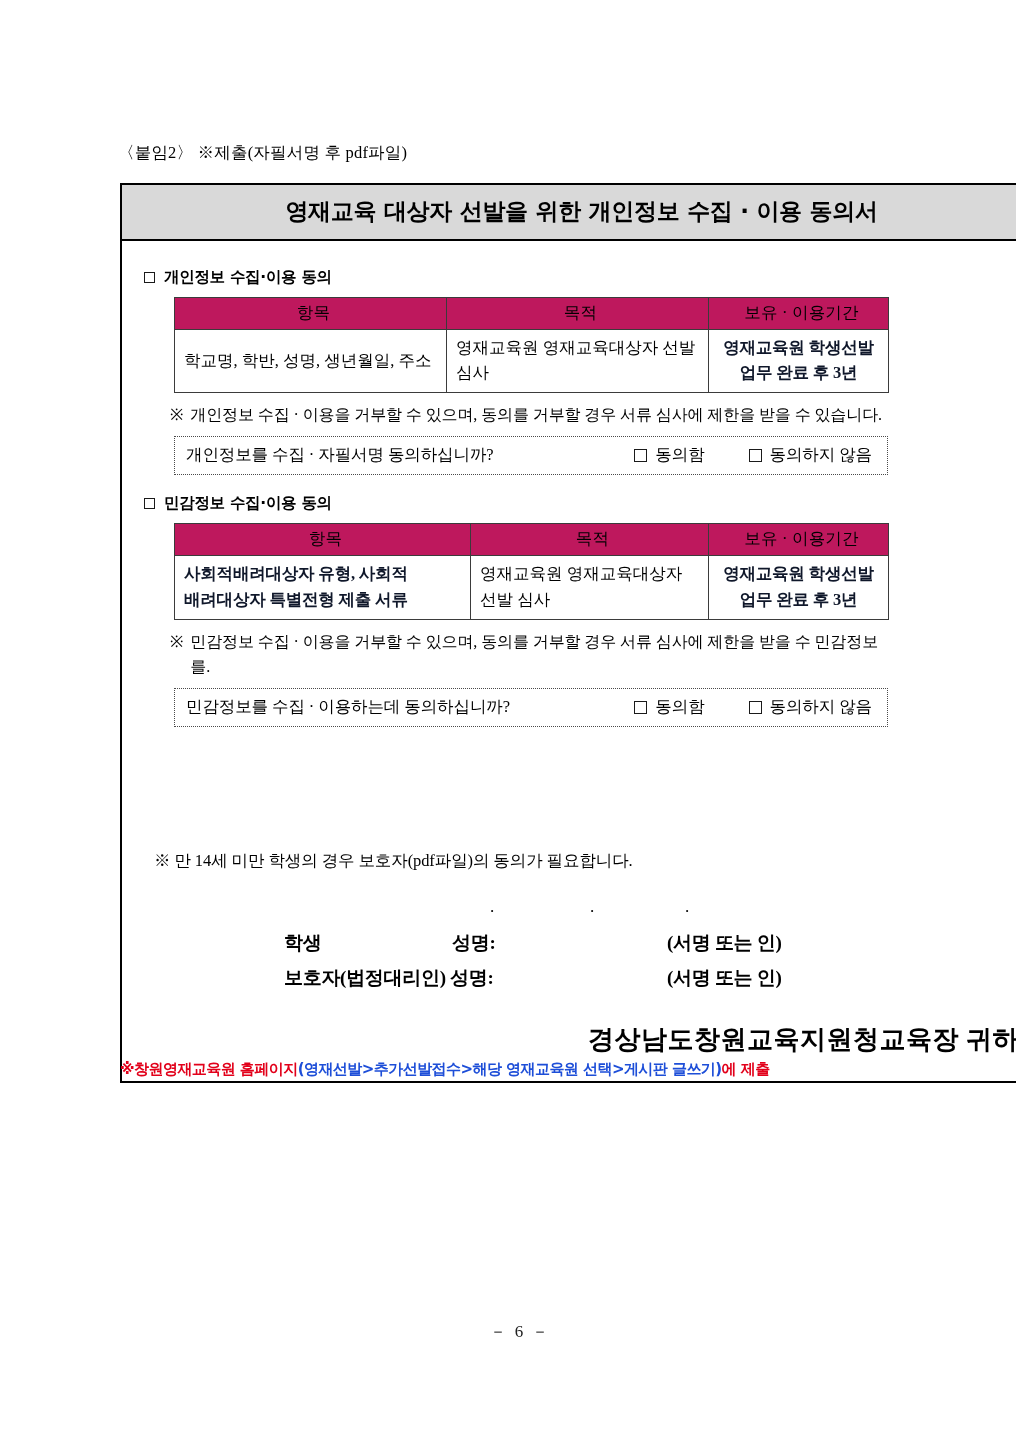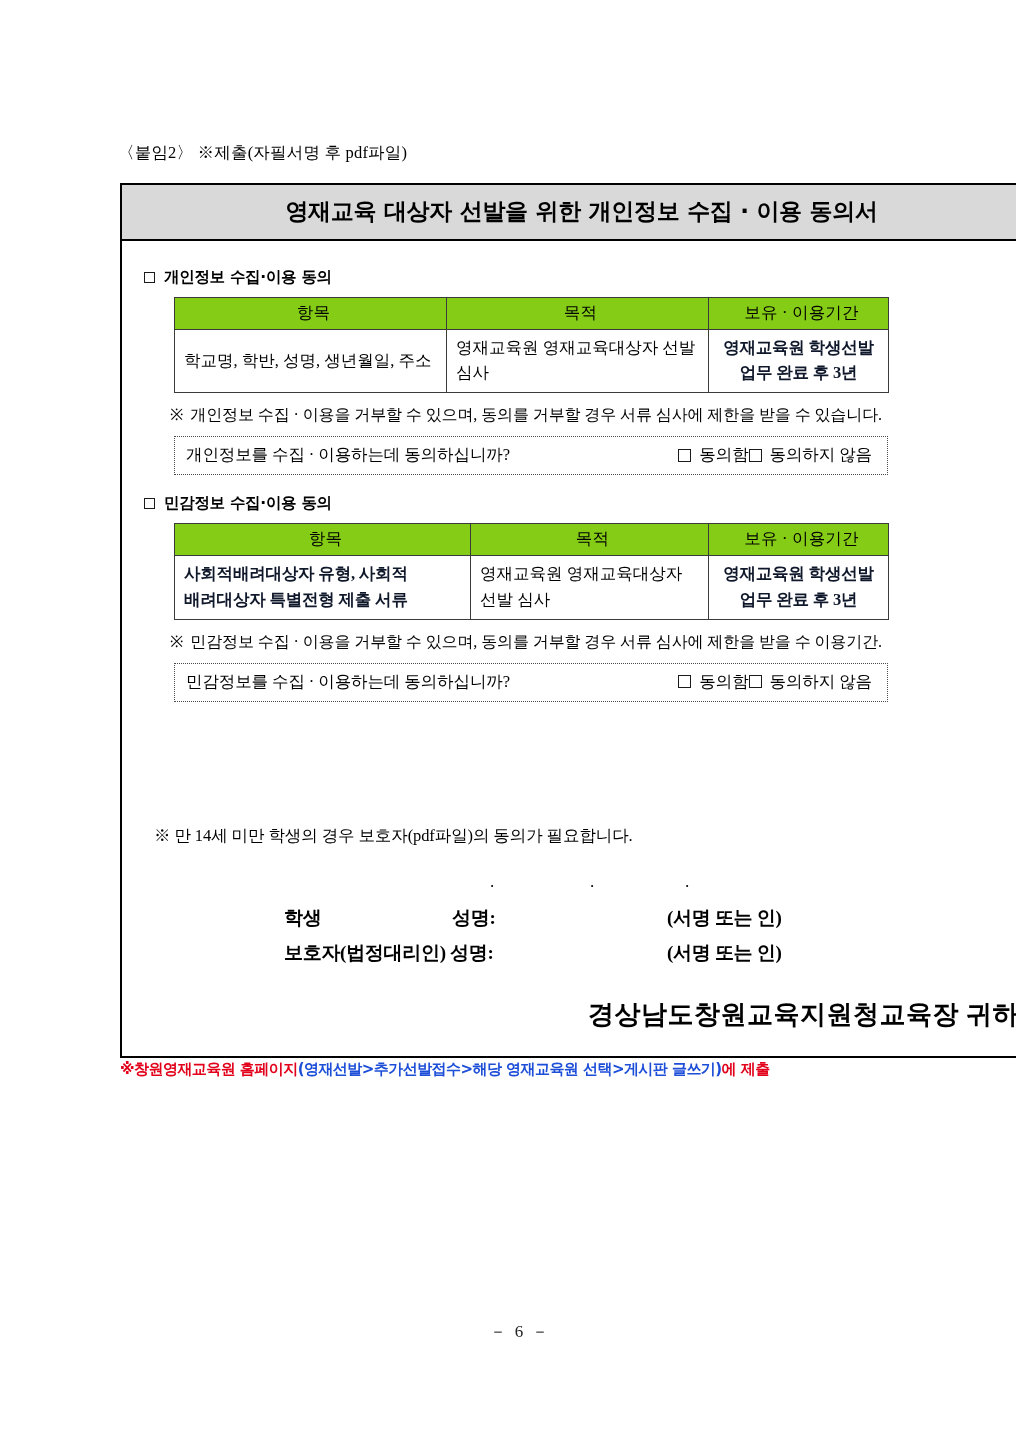--- a/index.html
+++ b/index.html
@@ -86,21 +86,21 @@
     margin-left: 30px;
     table-layout: fixed;
   }
   .info-table th,
   .info-table td {
     border: 1.2px solid #3b3b3b;
     padding: 0;
     vertical-align: middle;
   }
   .info-table th {
-    background: #84cc16;
+    background: #be185d;
     font-weight: normal;
     text-align: center;
     font-size: 16.5px;
     padding: 4px 0 5px 6px;
     letter-spacing: 0.2px;
   }
   .info-table td {
     font-size: 16.5px;
     padding: 5px 9px 7px 9px;
     line-height: 1.52;
@@ -144,20 +144,21 @@
     display: flex;
     align-items: center;
     font-size: 16.5px;
     letter-spacing: -0.1px;
   }
   .consent-q { flex: 0 0 auto; }
   .consent-opts {
     margin-left: auto;
     display: flex;
     align-items: center;
+    gap: 44px;
     padding-right: 4px;
   }
   .opt {
     display: flex;
     align-items: center;
     gap: 8px;
     white-space: nowrap;
   }
   .opt .box-glyph {
     width: 13px;
@@ -282,21 +283,21 @@
           </tr>
         </tbody>
       </table>
 
       <div class="note">
         <span class="note-mark">※</span>
         <span class="note-text">개인정보 수집 · 이용을 거부할 수 있으며, 동의를 거부할 경우 서류 심사에 제한을 받을 수 있습니다.</span>
       </div>
 
       <div class="consent-row">
-        <span class="consent-q">개인정보를 수집 · 이용하는데 동의하십니까?</span>
+        <span class="consent-q">개인정보를 수집 · 자필서명 동의하십니까?</span>
         <span class="consent-opts">
           <span class="opt">
             <span class="box-glyph"></span>
             <span>동의함</span>
           </span>
           <span class="opt">
             <span class="box-glyph"></span>
             <span>동의하지 않음</span>
           </span>
         </span>
@@ -332,21 +333,21 @@
             <td class="cell-center cell-blue">
               <div>영재교육원 학생선발</div>
               <div>업무 완료 후 3년</div>
             </td>
           </tr>
         </tbody>
       </table>
 
       <div class="note">
         <span class="note-mark">※</span>
-        <span class="note-text">민감정보 수집 · 이용을 거부할 수 있으며, 동의를 거부할 경우 서류 심사에 제한을 받을 수 이용기간.</span>
+        <span class="note-text">민감정보 수집 · 이용을 거부할 수 있으며, 동의를 거부할 경우 서류 심사에 제한을 받을 수 민감정보를.</span>
       </div>
 
       <div class="consent-row">
         <span class="consent-q">민감정보를 수집 · 이용하는데 동의하십니까?</span>
         <span class="consent-opts">
           <span class="opt">
             <span class="box-glyph"></span>
             <span>동의함</span>
           </span>
           <span class="opt">

